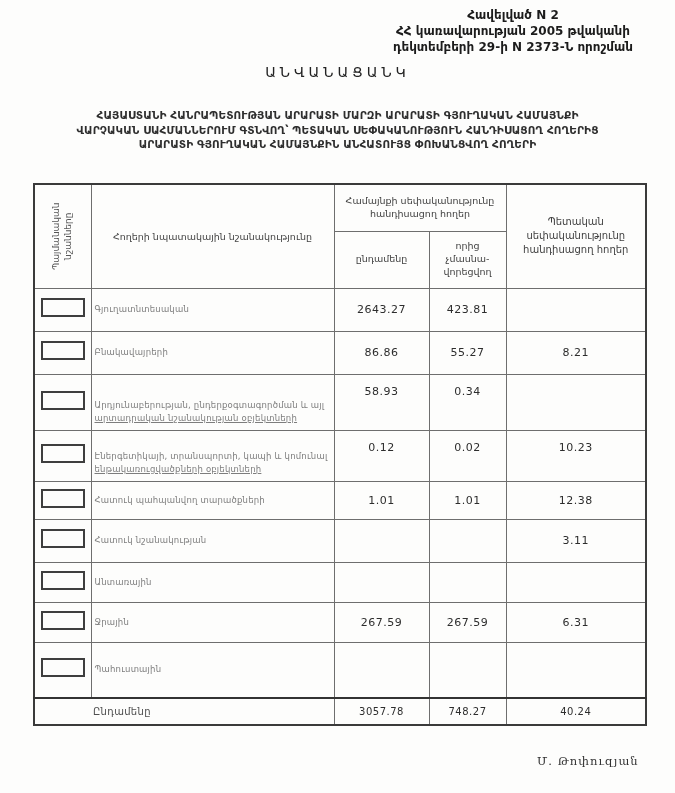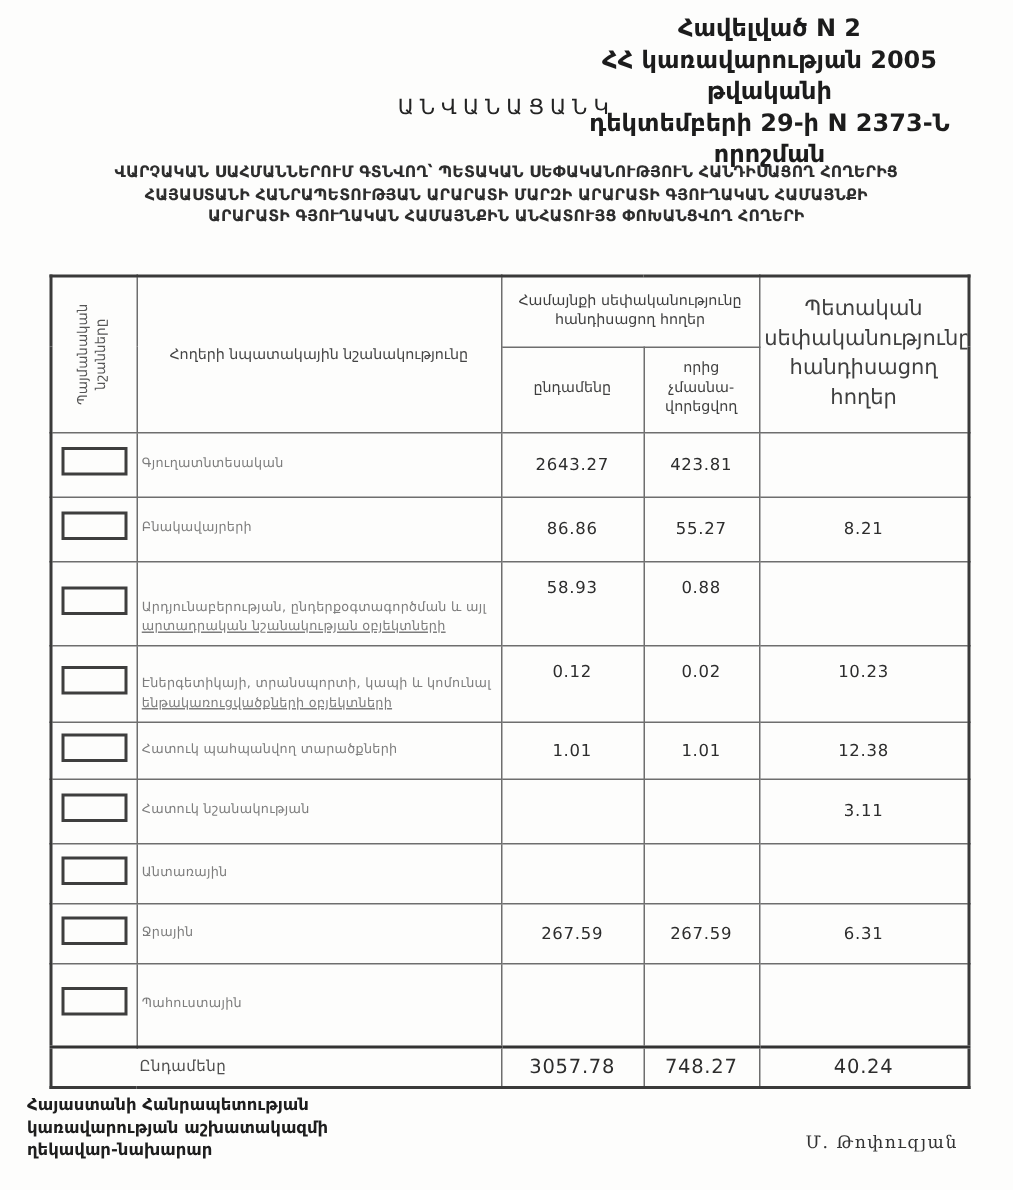--- a/index.html
+++ b/index.html
@@ -9,21 +9,21 @@
     font-family:"DejaVu Sans", sans-serif;
     color:#222;
     position:relative;
     overflow:hidden;
   }
   .page { position:absolute; inset:0; }
 
   
   .hdr-right {
     position:absolute; top:8px; right:14px; width:296px;
-    text-align:center; font-size:16px; font-weight:bold;
+    text-align:center; font-size:12px; font-weight:bold;
     line-height:1.32; color:#1c1c1c;
   }
 
   
   .title {
     position:absolute; top:64px; left:0; width:100%;
     text-align:center; font-size:14px; font-weight:normal;
     letter-spacing:4px; color:#232323;
   }
 
@@ -51,21 +51,21 @@
   .th-signs { width:57px; }
   .vert {
     writing-mode:vertical-rl;
     transform:rotate(180deg);
     font-size:9px; line-height:1.3; color:#555;
     margin:0 auto; max-height:96px; text-align:center;
   }
   .th-purpose { width:243px; font-size:9.5px; color:#444; text-align:center;margin-top:24px; }
   .th-group   { font-size:9.5px; color:#3f3f3f; line-height:1.35; }
   .th-sub     { font-size:9.5px; color:#3f3f3f; text-align:center; line-height:1.35; }
-  .th-state   { width:140px; font-size:14px; color:#3f3f3f; text-align:center; line-height:1.4; }
+  .th-state   { width:140px; font-size:10px; color:#3f3f3f; text-align:center; line-height:1.4; }
 
   td.c-sign { text-align:center; }
   .sign-box {
     display:inline-block; width:40px; height:15px;
     border:2px solid #3e3e3e; background:transparent;
   }
   td.c-label {
     font-size:8.5px; color:#7d7d7d;
     padding-left:13px; letter-spacing:0.2px; line-height:1.5;
   }
@@ -73,21 +73,21 @@
   td.num {
     text-align:center; font-size:11px; color:#2d2d2d;
     letter-spacing:0.5px;
     margin-left:32px;
   }
   tr.vtop td.num   { vertical-align:top; padding-top:10px; }
   tr.vtop td.c-label { vertical-align:bottom; padding-bottom:5px; }
 
   tr.total-row td {
     border-top:2px solid #333;
-    font-size:13px; color:#2d2d2d;
+    font-size:10px; color:#2d2d2d;
   }
   tr.total-row td.t-label {
     font-size:10px; color:#4f4f4f; text-align:left; padding-left:58px;
     letter-spacing:0.3px;
   }
 
   
   .footer-left {
     position:absolute; left:18px; top:729px;
     font-size:11px; font-weight:bold; line-height:1.38; color:#1e1e1e;
@@ -105,22 +105,22 @@
 
   <div class="hdr-right">
     <div>Հավելված N 2</div>
     <div>ՀՀ կառավարության 2005 թվականի</div>
     <div>դեկտեմբերի 29-ի N 2373-Ն որոշման</div>
   </div>
 
   <div class="title">ԱՆՎԱՆԱՑԱՆԿ</div>
 
   <div class="subtitle">
+    <div>ՀԱՅԱՍՏԱՆԻ ՀԱՆՐԱՊԵՏՈՒԹՅԱՆ ԱՐԱՐԱՏԻ ՄԱՐԶԻ ԱՐԱՐԱՏԻ ԳՅՈՒՂԱԿԱՆ ՀԱՄԱՅՆՔԻ</div>
     <div>ՎԱՐՉԱԿԱՆ ՍԱՀՄԱՆՆԵՐՈՒՄ ԳՏՆՎՈՂ՝ ՊԵՏԱԿԱՆ ՍԵՓԱԿԱՆՈՒԹՅՈՒՆ ՀԱՆԴԻՍԱՑՈՂ ՀՈՂԵՐԻՑ</div>
-    <div>ՀԱՅԱՍՏԱՆԻ ՀԱՆՐԱՊԵՏՈՒԹՅԱՆ ԱՐԱՐԱՏԻ ՄԱՐԶԻ ԱՐԱՐԱՏԻ ԳՅՈՒՂԱԿԱՆ ՀԱՄԱՅՆՔԻ</div>
     <div>ԱՐԱՐԱՏԻ ԳՅՈՒՂԱԿԱՆ ՀԱՄԱՅՆՔԻՆ ԱՆՀԱՏՈՒՅՑ ՓՈԽԱՆՑՎՈՂ ՀՈՂԵՐԻ</div>
   </div>
 
   <table class="main">
     <colgroup>
       <col style="width:57px">
         <col style="width:243px">
         <col style="width:95px">
         <col style="width:77px">
         <col style="width:140px">
@@ -152,21 +152,21 @@
         <td class="c-label"><span>Բնակավայրերի</span><span class="lbl2"></span></td>
         <td class="num">86.86</td>
         <td class="num">55.27</td>
         <td class="num">8.21</td>
       </tr>
 
       <tr style="height:56px" class="vtop">
         <td class="c-sign"><span class="sign-box"></span></td>
         <td class="c-label"><span>Արդյունաբերության, ընդերքօգտագործման և այլ</span><span class="lbl2">արտադրական նշանակության օբյեկտների</span></td>
         <td class="num">58.93</td>
-        <td class="num">0.88</td>
+        <td class="num">0.34</td>
         <td class="num"></td>
       </tr>
 
       <tr style="height:51px" class="vtop">
         <td class="c-sign"><span class="sign-box"></span></td>
         <td class="c-label"><span>Էներգետիկայի, տրանսպորտի, կապի և կոմունալ</span><span class="lbl2">ենթակառուցվածքների  օբյեկտների</span></td>
         <td class="num">0.12</td>
         <td class="num">0.02</td>
         <td class="num">10.23</td>
       </tr>
@@ -213,21 +213,16 @@
 
       <tr style="height:27px" class="total-row">
         <td class="t-label" colspan="2">Ընդամենը</td>
         <td class="num">3057.78</td>
         <td class="num">748.27</td>
         <td class="num">40.24</td>
       </tr>
     </tbody>
   </table>
 
-  <div class="footer-left">
-    <div>Հայաստանի Հանրապետության</div>
-    <div>կառավարության աշխատակազմի</div>
-    <div>ղեկավար-նախարար</div>
-  </div>
 
   <div class="signature">Մ. Թոփուզյան</div>
 
 </div>
 
 </body></html>

